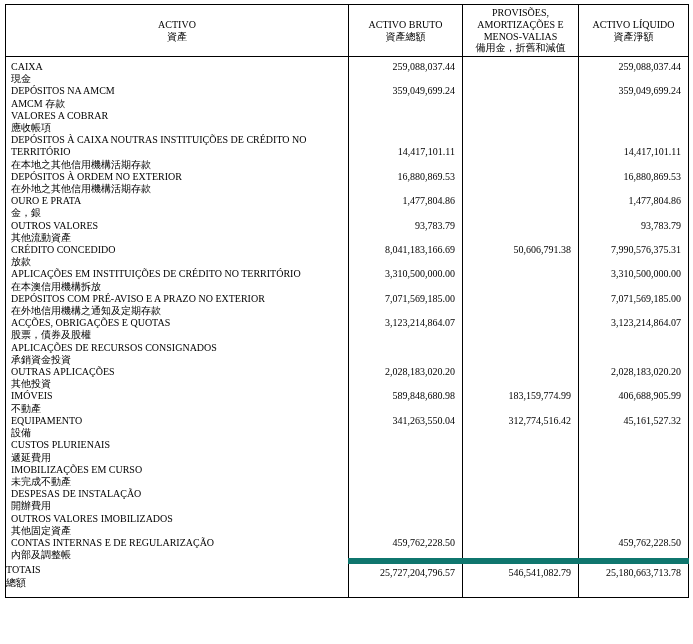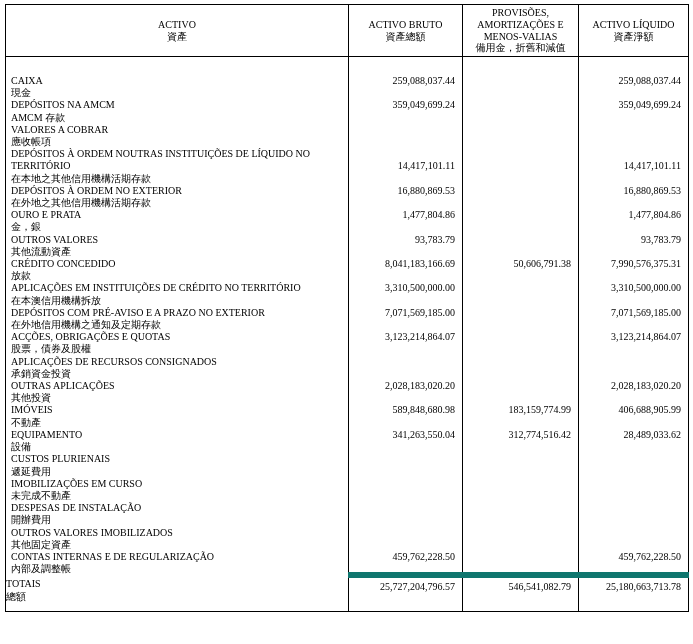--- a/index.html
+++ b/index.html
@@ -33,21 +33,21 @@
   }
   thead th {
     border-bottom:1px solid #000;
     vertical-align:middle;
     height:52px;
     line-height:11.6px;
     padding:0 1px;
   }
   tbody td.label { padding-left:5px; padding-right:4px; }
   td.num { text-align:right; padding-right:7px; white-space:nowrap; }
-  tbody tr:first-child td { padding-top:18px; }
+  tbody tr:first-child td { padding-top:4px; }
   
   tbody tr:nth-child(4) td.num div { padding-top:12.2px; }
   tfoot td { border-top:6px solid #0f766e; height:36px; padding-top:3px; padding-bottom:6px; }
   tfoot td.tot-label { border-top:none; text-align:left; padding-right:6px; }
   .pt, .cn { display:block; }
 </style>
 </head>
 <body>
 
 <div class="sheet">
@@ -124,21 +124,21 @@
     <td class="num">
             <div></div>
           </td>
     <td class="num">
             <div></div>
           </td>
   </tr>
 
   <tr>
     <td class="label">
-      <span class="pt">DEPÓSITOS À ORDEM NOUTRAS INSTITUIÇÕES DE LÍQUIDO NO TERRITÓRIO</span>
+      <span class="pt">DEPÓSITOS À CAIXA NOUTRAS INSTITUIÇÕES DE CRÉDITO NO TERRITÓRIO</span>
       <span class="cn">在本地之其他信用機構活期存款</span>
     </td>
     <td class="num">
             <div>14,417,101.11</div>
           </td>
     <td class="num">
             <div></div>
           </td>
     <td class="num">
             <div>14,417,101.11</div>
@@ -312,21 +312,21 @@
       <span class="pt">EQUIPAMENTO</span>
       <span class="cn">設備</span>
     </td>
     <td class="num">
             <div>341,263,550.04</div>
           </td>
     <td class="num">
             <div>312,774,516.42</div>
           </td>
     <td class="num">
-            <div>28,489,033.62</div>
+            <div>45,161,527.32</div>
           </td>
   </tr>
 
   <tr>
     <td class="label">
       <span class="pt">CUSTOS PLURIENAIS</span>
       <span class="cn">遞延費用</span>
     </td>
     <td class="num">
             <div></div>

